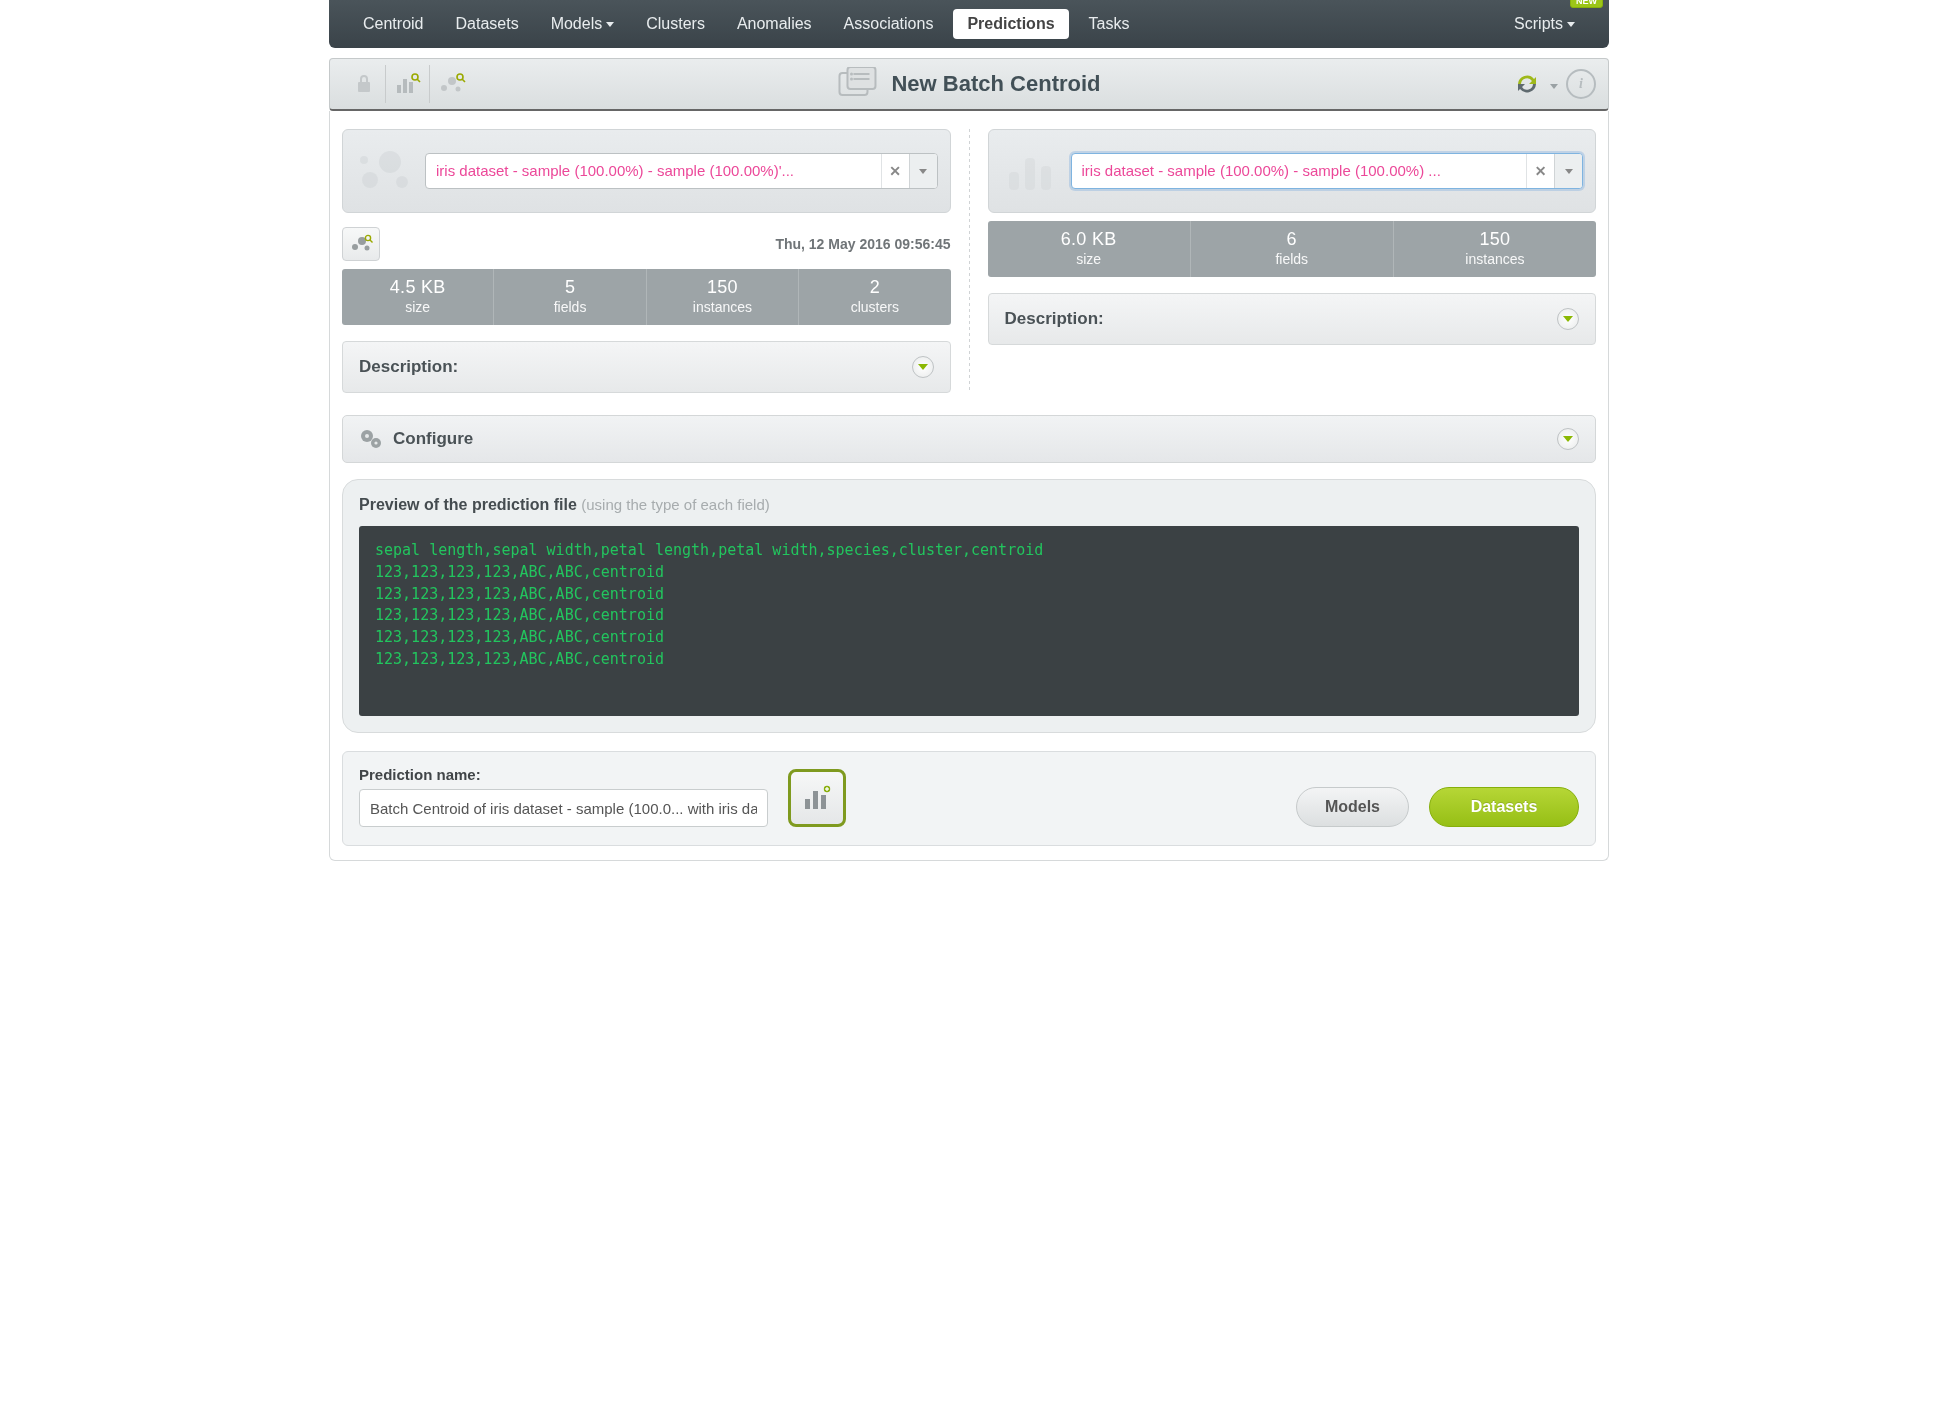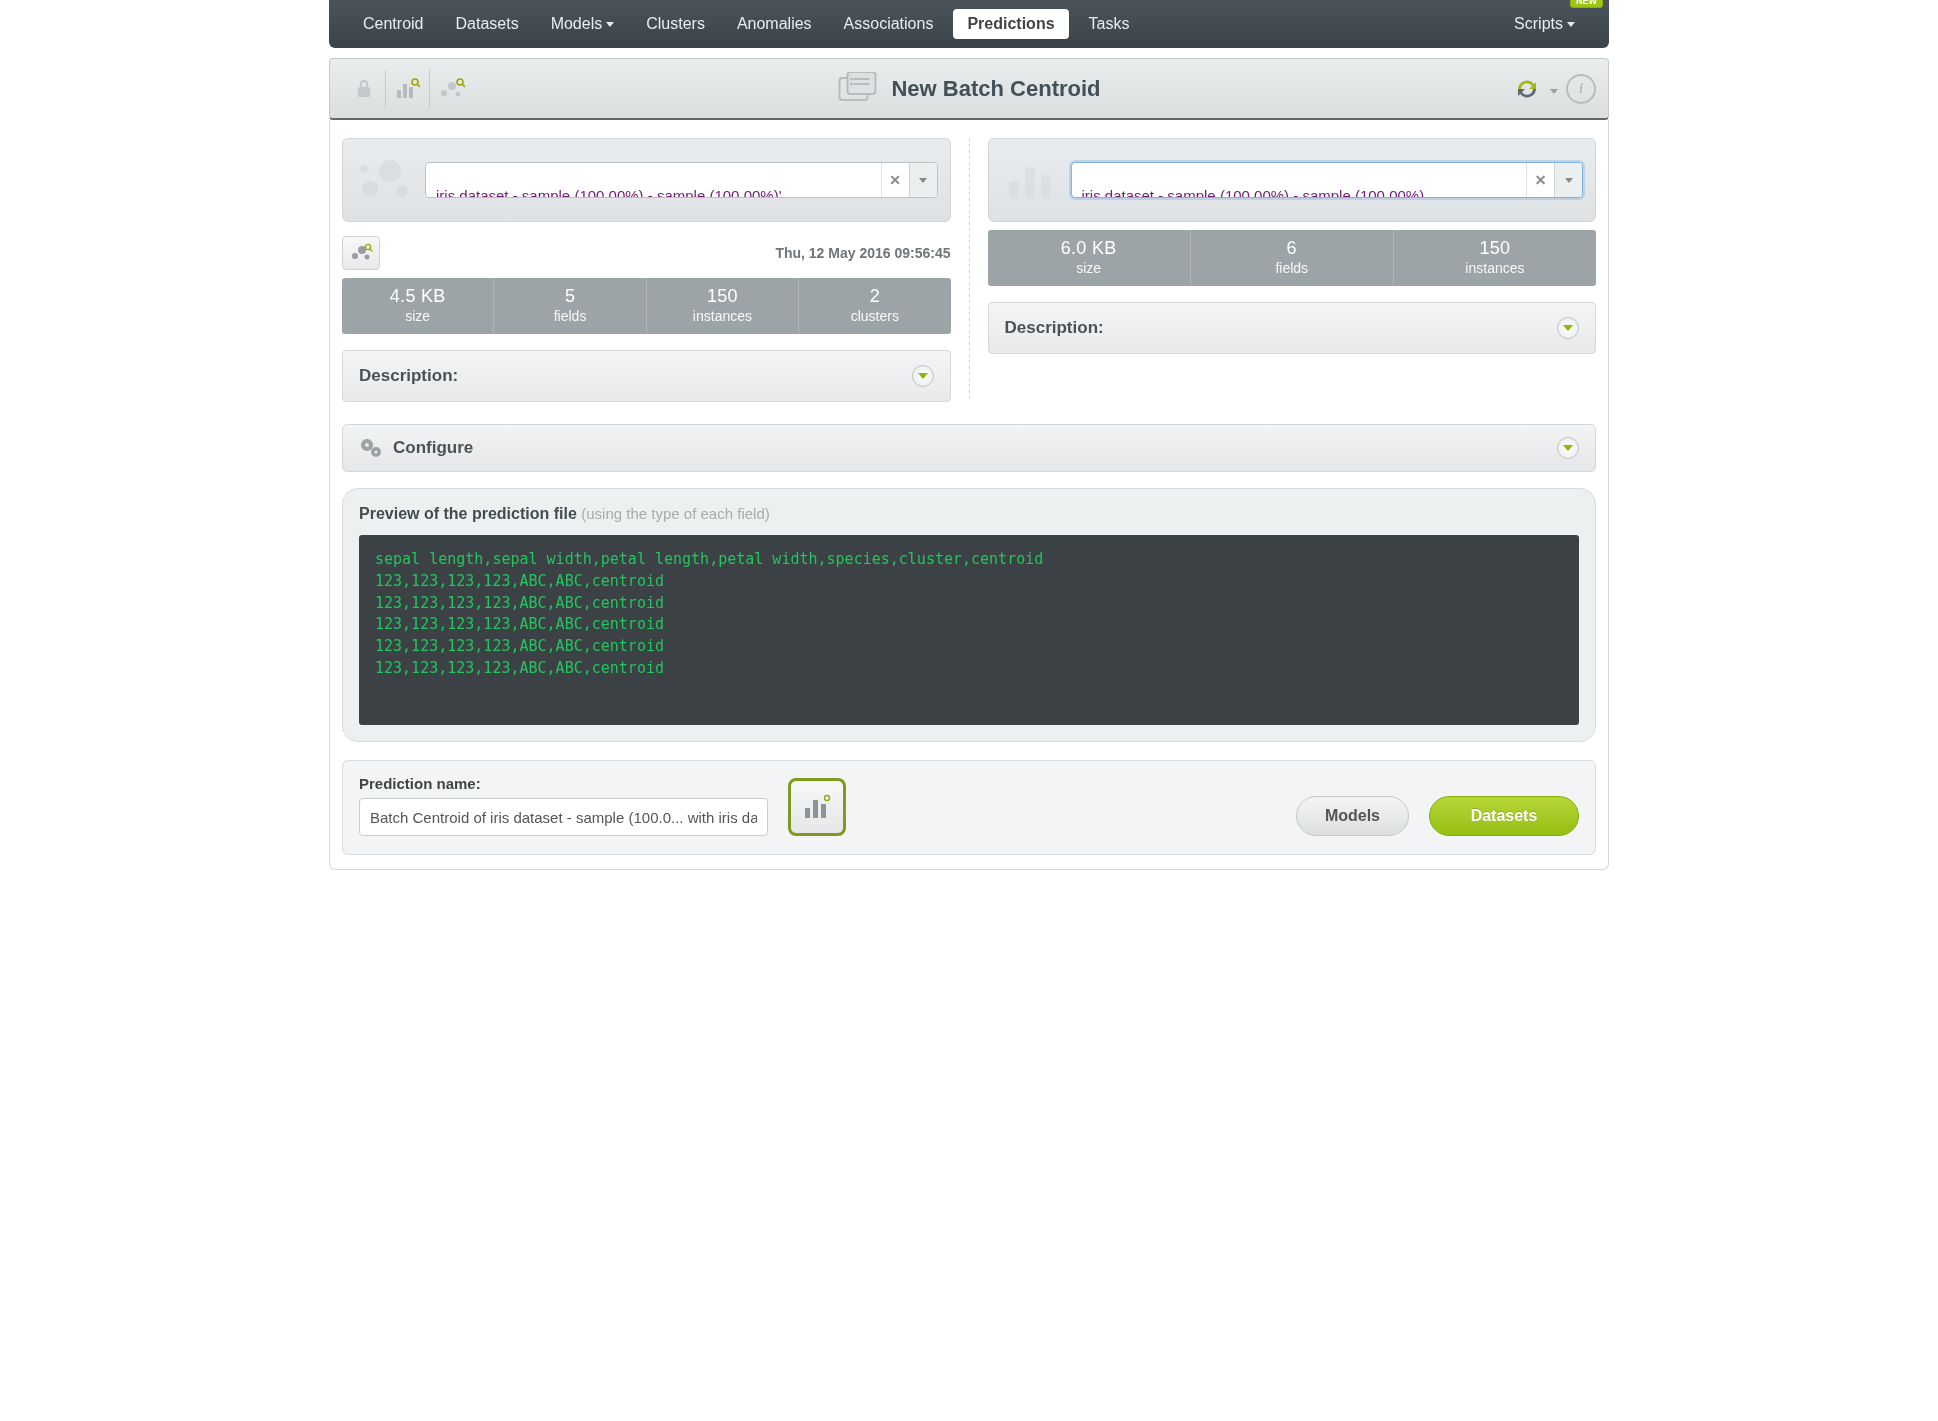--- a/index.html
+++ b/index.html
@@ -8,42 +8,42 @@
 
 
 .topnav { background: linear-gradient(#4a545a, #3a4349); border-radius: 0 0 6px 6px; display: flex; align-items: center; padding: 0 18px; height: 48px; position: relative; }
 .topnav .nav-item { color: #e8ecee; padding: 12px 16px; font-size: 16px; cursor: pointer; display: flex; align-items: center; gap: 4px; }
 .topnav .nav-item.active { background: #fff; color: #444; border-radius: 4px; margin: 0 4px; padding: 6px 14px; font-weight: 600; }
 .topnav .spacer { flex: 1; }
 .topnav .new-badge { position: absolute; top: -6px; right: 6px; background: #9cc617; color: #fff; font-size: 9px; padding: 1px 5px; border-radius: 3px; font-weight: bold; border: 1px solid #88b10c; }
 .caret { width: 0; height: 0; border-left: 4px solid transparent; border-right: 4px solid transparent; border-top: 5px solid currentColor; display: inline-block; }
 
 
-.titlebar { background: linear-gradient(#eaedee, #dadedf); border: 1px solid #c5c9ca; border-radius: 4px; margin-top: 10px; display: flex; align-items: center; padding: 8px 12px; height: 62px; position: relative; border-bottom: 2px solid #666;}
+.titlebar { background: linear-gradient(#eaedee, #dadedf); border: 1px solid #c5c9ca; border-radius: 4px; margin-top: 10px; display: flex; align-items: center; padding: 8px 12px; height: 53px; position: relative; border-bottom: 2px solid #666;}
 .titlebar .left-icons { display: flex; gap: 0; }
 .titlebar .icon-btn { width: 44px; height: 38px; display: flex; align-items: center; justify-content: center; border-right: 1px solid #c8cbcc; cursor: pointer; }
 .titlebar .icon-btn:last-child { border-right: none; }
 .titlebar .title-center { position: absolute; left: 50%; transform: translateX(-50%); display: flex; align-items: center; gap: 12px; }
 .titlebar .title-text { font-size: 22px; font-weight: 600; color: #425057; }
 .titlebar .right-icons { margin-left: auto; display: flex; gap: 8px; align-items: center; }
 .sync-icon { width: 30px; height: 30px; display: flex; align-items: center; justify-content: center; }
 .info-icon-btn { width: 30px; height: 30px; border-radius: 50%; border: 2px solid #b6bcbf; display: flex; align-items: center; justify-content: center; color: #b6bcbf; font-style: italic; font-family: Georgia,serif; font-weight: bold; cursor: pointer; }
 
 
 .main { background: #fff; border: 1px solid #d6d9da; border-top: none; border-radius: 0 0 6px 6px; padding: 18px 12px 14px; }
 
 .two-col { display: flex; gap: 18px; }
 .col { flex: 1; }
 .col-divider { width: 1px; background: repeating-linear-gradient(to bottom, #d0d3d5 0 3px, transparent 3px 6px); }
 
 .selector-panel { background: linear-gradient(#e9ecee, #dfe2e4); border: 1px solid #d1d5d7; border-radius: 6px; padding: 14px 12px; display: flex; align-items: center; gap: 10px; }
 .side-icon { width: 60px; height: 54px; display: flex; align-items: center; justify-content: center; opacity: 0.35; }
 .combo { flex: 1; display: flex; border: 1px solid #bcc1c3; border-radius: 4px; background: #fff; height: 36px; overflow: hidden; }
 .combo.active { border: 1px solid #7fb4e0; box-shadow: 0 0 0 2px rgba(119,170,221,0.35); }
-.combo-text { flex: 1; padding: 16px 10px; line-height: 34px; color: #701a75; font-size: 15px; white-space: nowrap; overflow: hidden; text-overflow: ellipsis; }
+.combo-text { flex: 1; padding: 0 10px; line-height: 34px; color: #ec4899; font-size: 15px; white-space: nowrap; overflow: hidden; text-overflow: ellipsis; }
 .combo-clear { width: 28px; display: flex; align-items: center; justify-content: center; color: #888; cursor: pointer; font-size: 14px; font-weight: bold; border-left: 1px solid #e0e3e5; }
 .combo-drop { width: 28px; display: flex; align-items: center; justify-content: center; background: #eceff0; color: #888; cursor: pointer; border-left: 1px solid #d0d4d6; }
 
 .meta-row { display: flex; align-items: center; margin-top: 14px; }
 .meta-icon { width: 38px; height: 34px; background: linear-gradient(#f7f8f8,#e8eaeb); border: 1px solid #cfd2d4; border-radius: 4px; display: flex; align-items: center; justify-content: center; }
 .meta-ts { margin-left: auto; color: #707578; font-size: 14px; font-weight: 600; }
 
 .stats-strip { margin-top: 8px; background: #9da4a7; border-radius: 3px; display: flex; overflow: hidden; }
 .stat-cell { flex: 1; text-align: center; padding: 8px 4px 10px; border-right: 1px solid #b0b6b8; color: #fff; }
 .stat-cell:last-child { border-right: none; }

